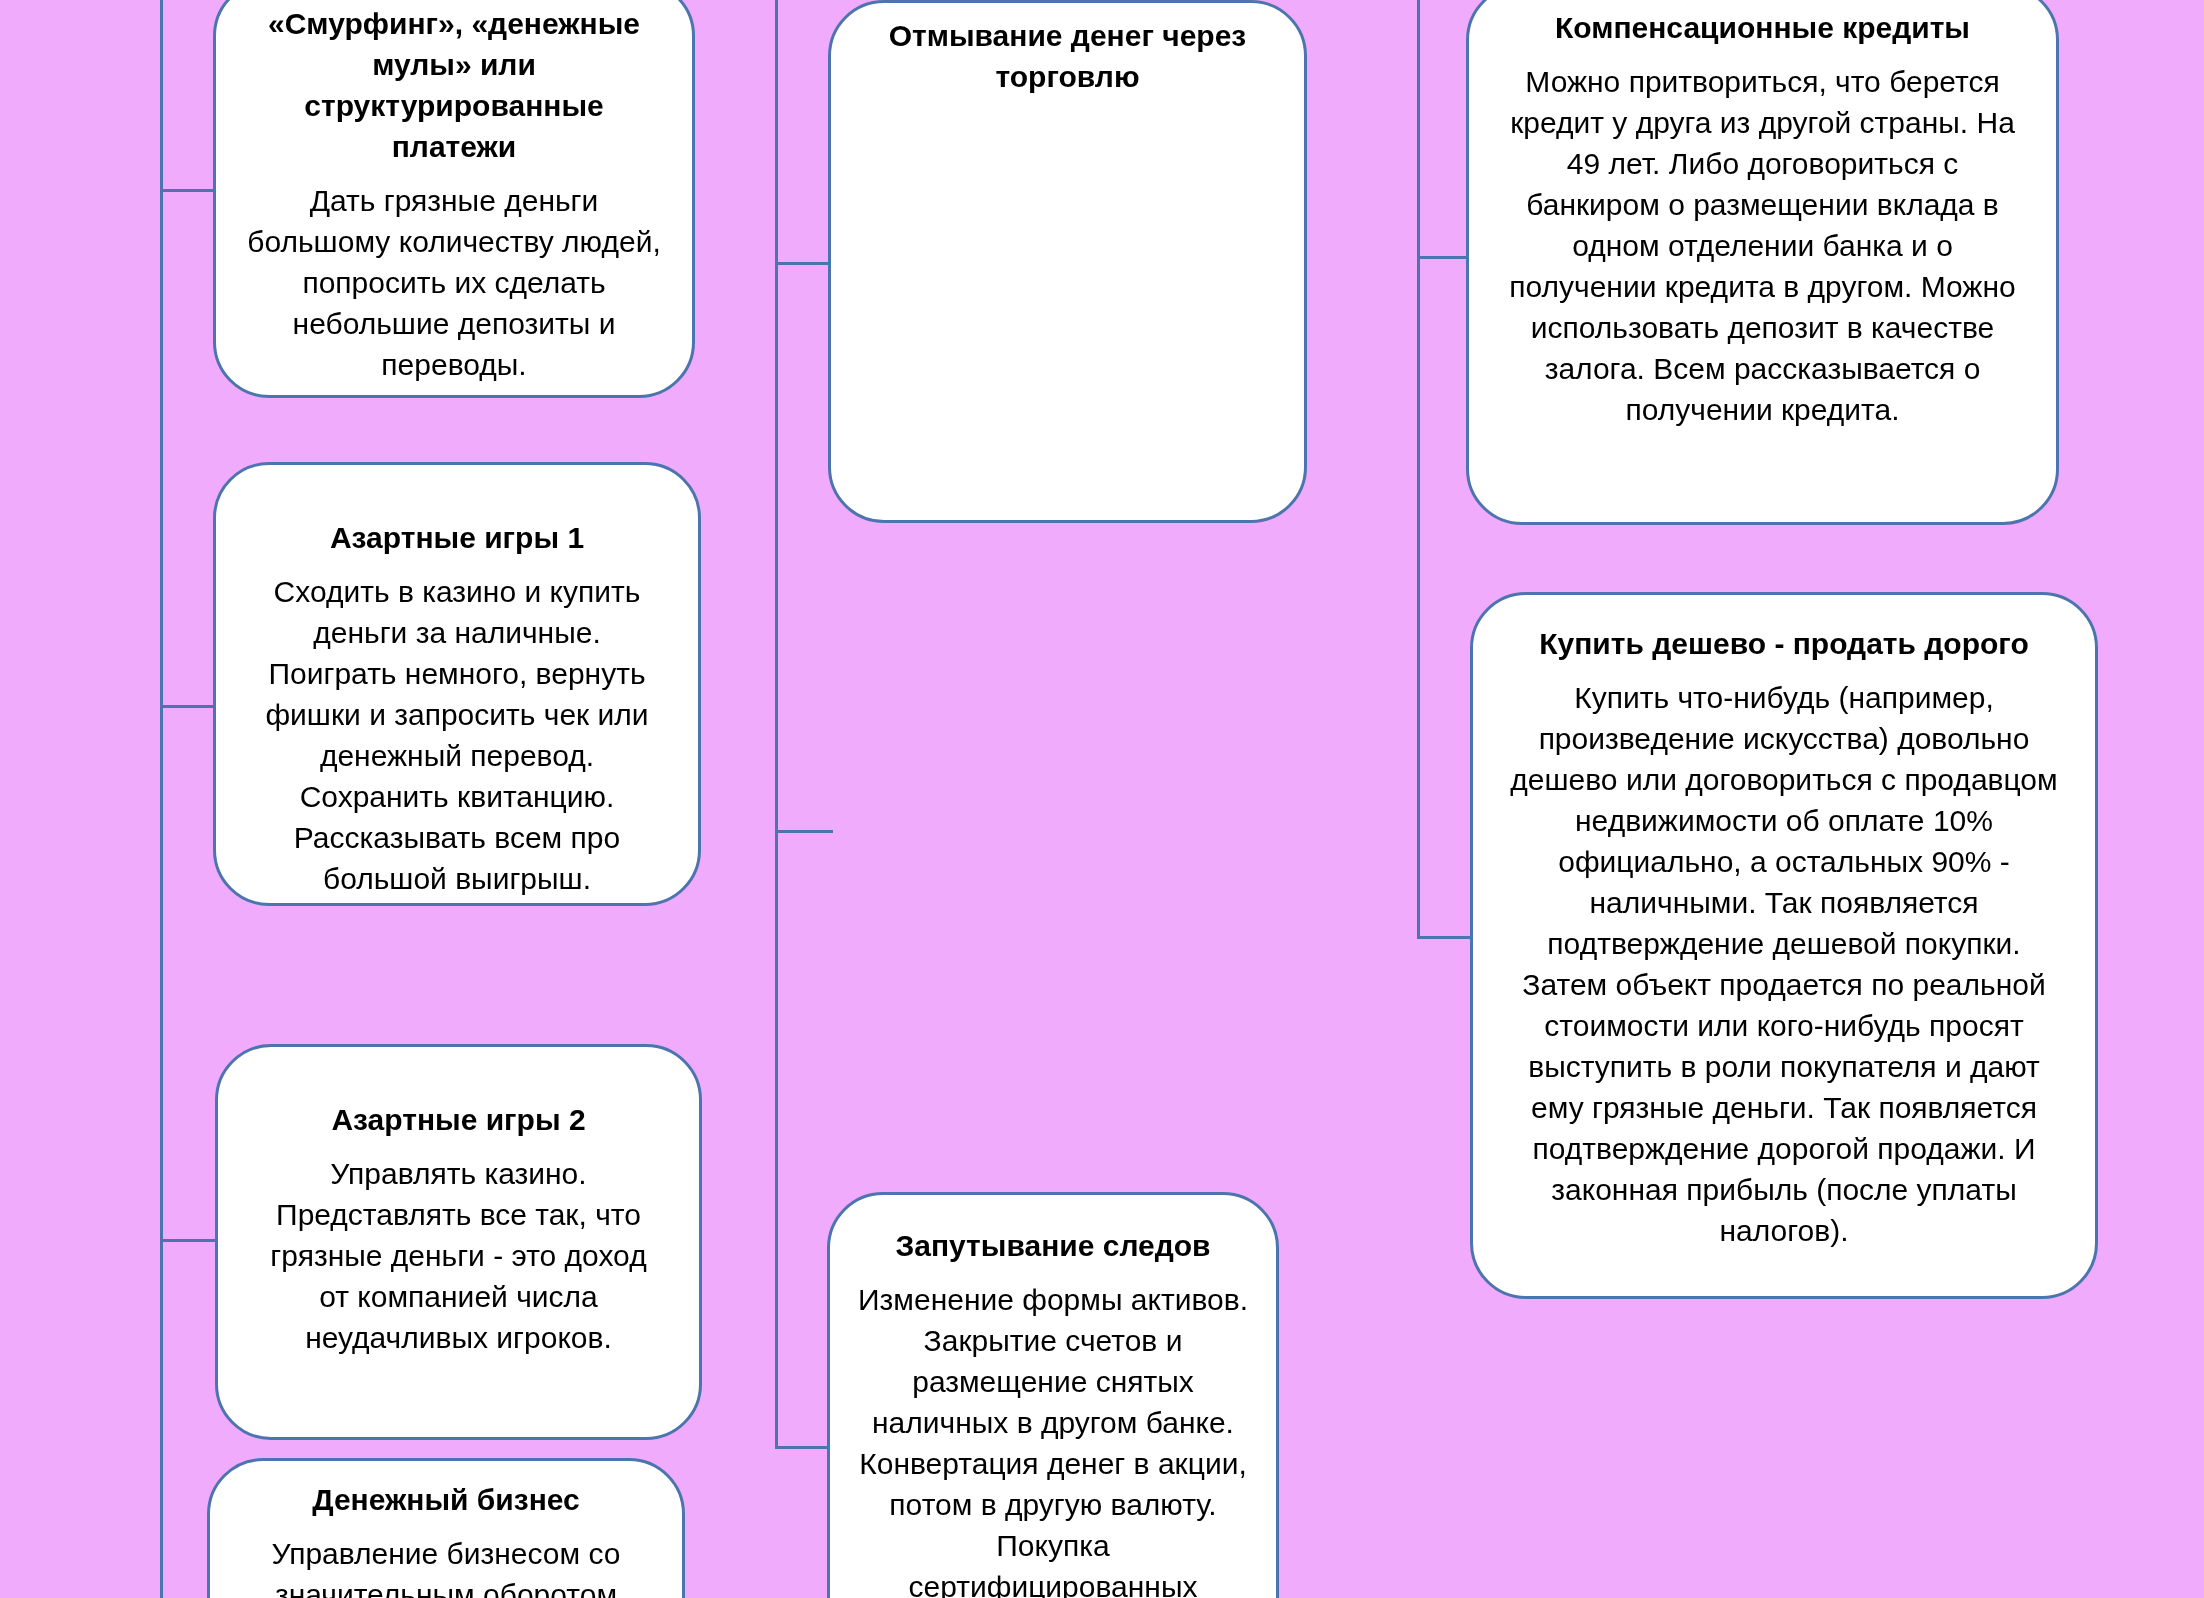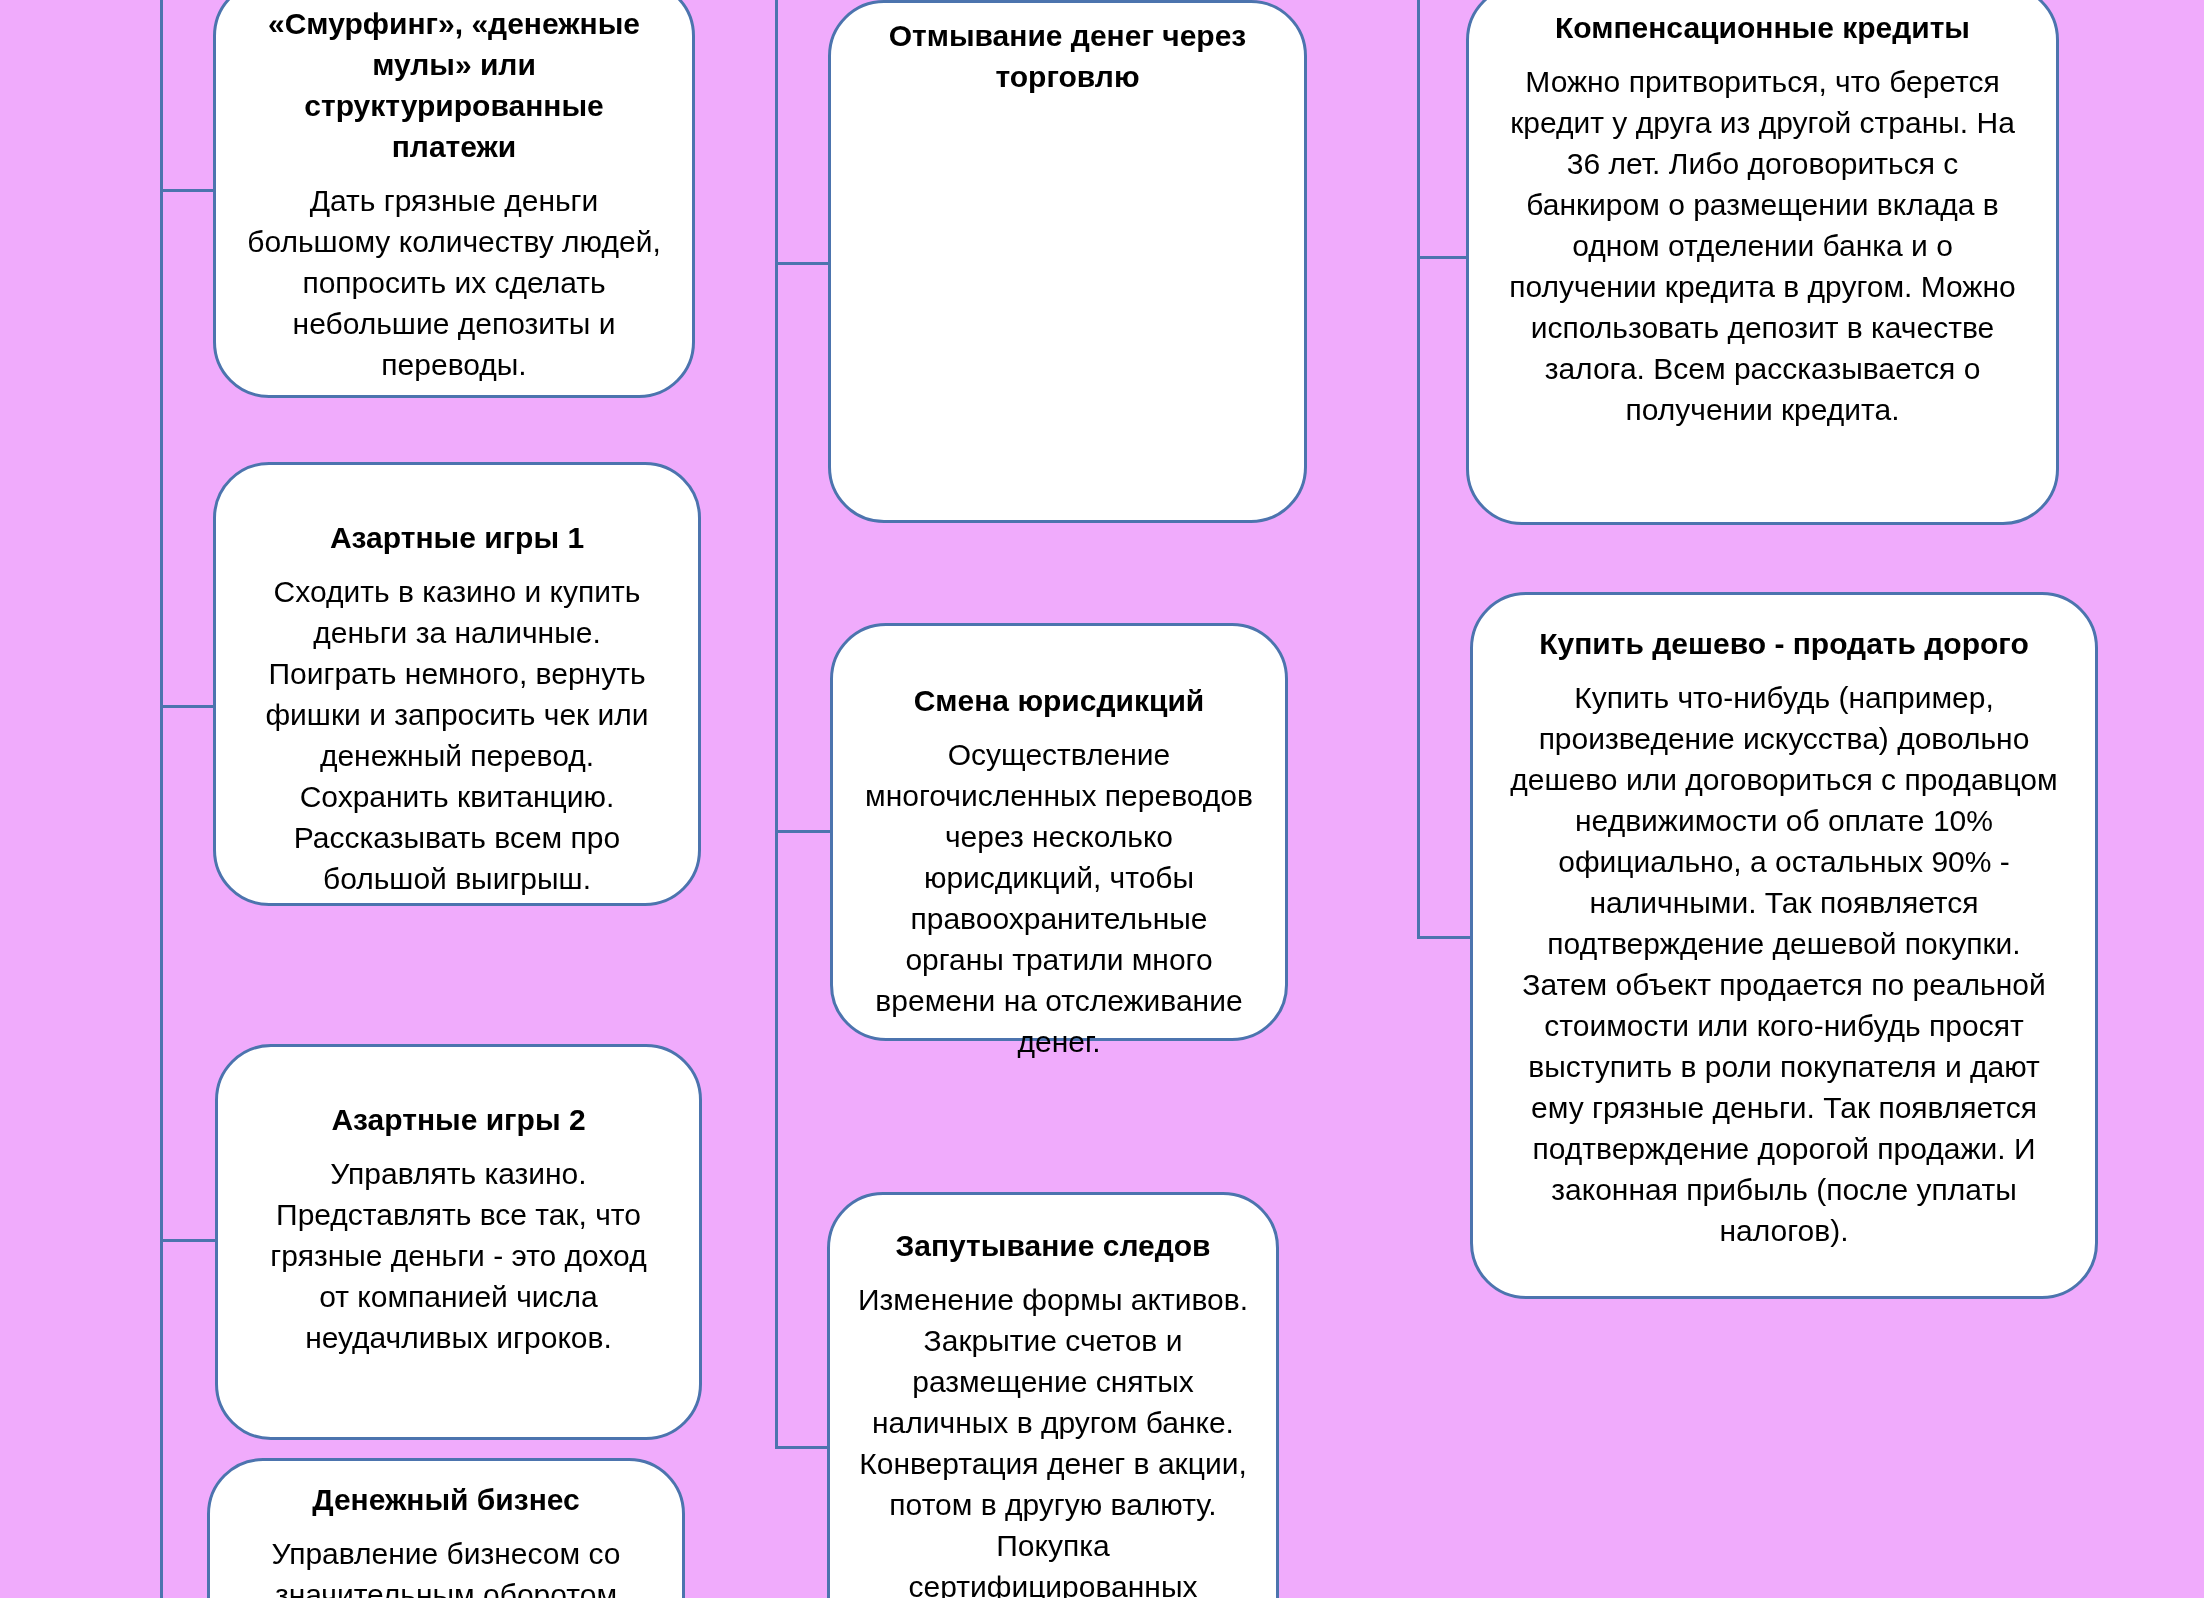--- a/index.html
+++ b/index.html
@@ -106,33 +106,29 @@
 
   <div class="box" id="box-l4">
     <p class="title">Денежный бизнес</p>
     <p class="body">Управление бизнесом со значительным оборотом</p>
   </div>
 
   <div class="box" id="box-m1">
     <p class="title">Отмывание денег через торговлю</p>
   </div>
 
-  <div class="box" id="box-m2">
-    <p class="title">Смена юрисдикций</p>
-    <p class="body">Осуществление многочисленных переводов через несколько юрисдикций, чтобы правоохранительные органы тратили много времени на отслеживание денег.</p>
-  </div>
 
   <div class="box" id="box-m3">
     <p class="title">Запутывание следов</p>
     <p class="body">Изменение формы активов. Закрытие счетов и размещение снятых наличных в другом банке. Конвертация денег в акции, потом в другую валюту. Покупка сертифицированных бриллиантов или золотых</p>
   </div>
 
   <div class="box" id="box-r1">
     <p class="title">Компенсационные кредиты</p>
-    <p class="body">Можно притвориться, что берется кредит у друга из другой страны. На 36 лет. Либо договориться с банкиром о размещении вклада в одном отделении банка и о получении кредита в другом. Можно использовать депозит в качестве залога. Всем рассказывается о получении кредита.</p>
+    <p class="body">Можно притвориться, что берется кредит у друга из другой страны. На 49 лет. Либо договориться с банкиром о размещении вклада в одном отделении банка и о получении кредита в другом. Можно использовать депозит в качестве залога. Всем рассказывается о получении кредита.</p>
   </div>
 
   <div class="box" id="box-r2">
     <p class="title">Купить дешево - продать дорого</p>
     <p class="body">Купить что-нибудь (например, произведение искусства) довольно дешево или договориться с продавцом недвижимости об оплате 10% официально, а остальных 90% - наличными. Так появляется подтверждение дешевой покупки. Затем объект продается по реальной стоимости или кого-нибудь просят выступить в роли покупателя и дают ему грязные деньги. Так появляется подтверждение дорогой продажи. И законная прибыль (после уплаты налогов).</p>
   </div>
 
 </div>
 
 </body></html>

